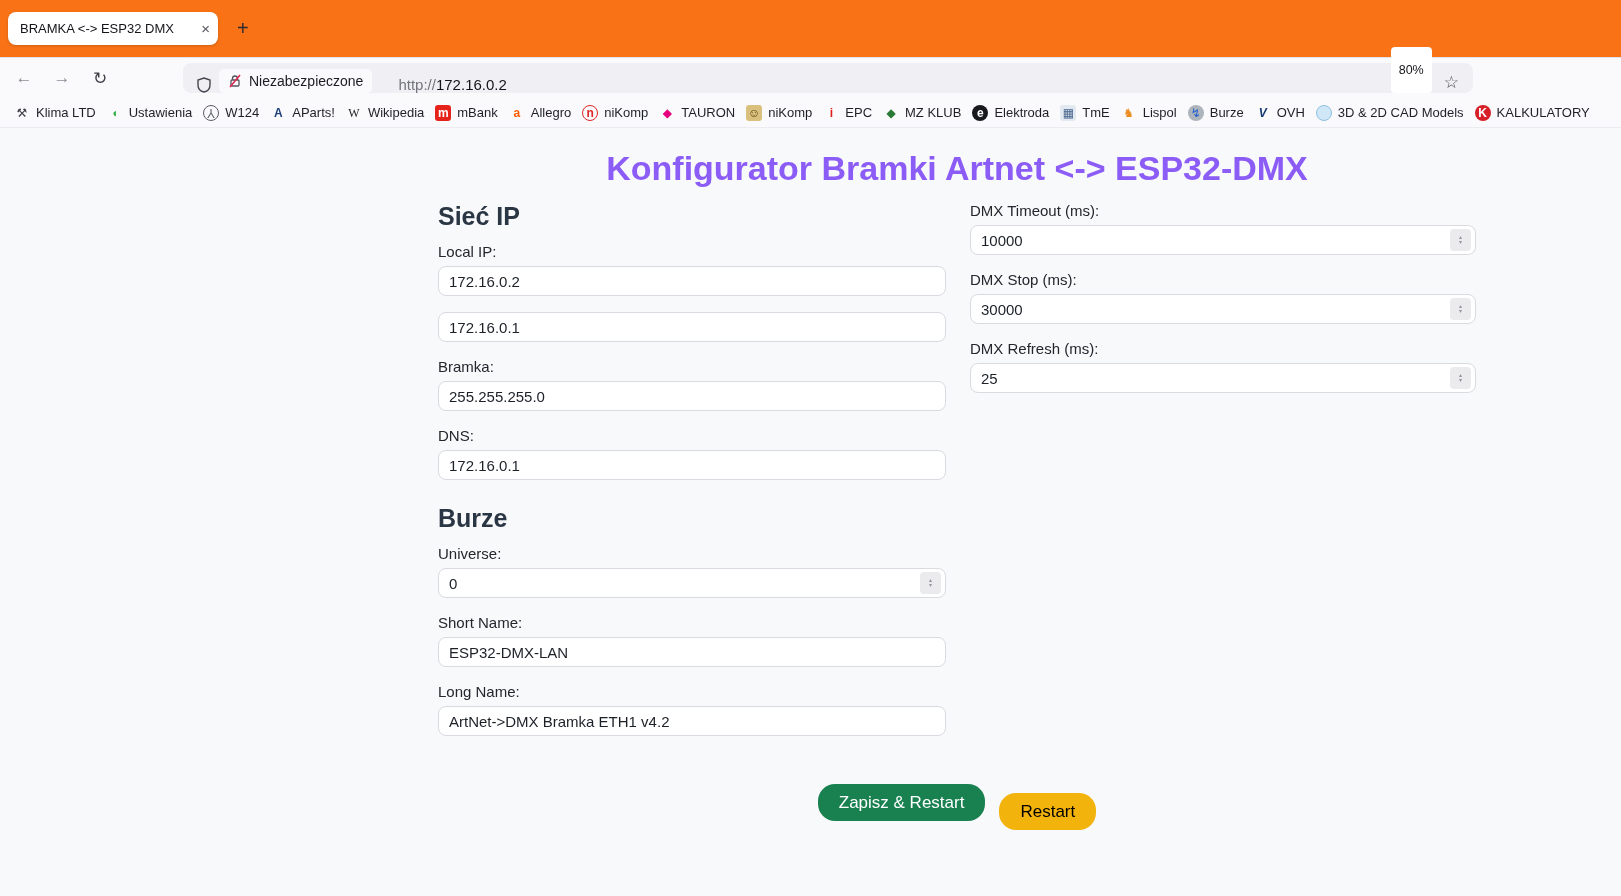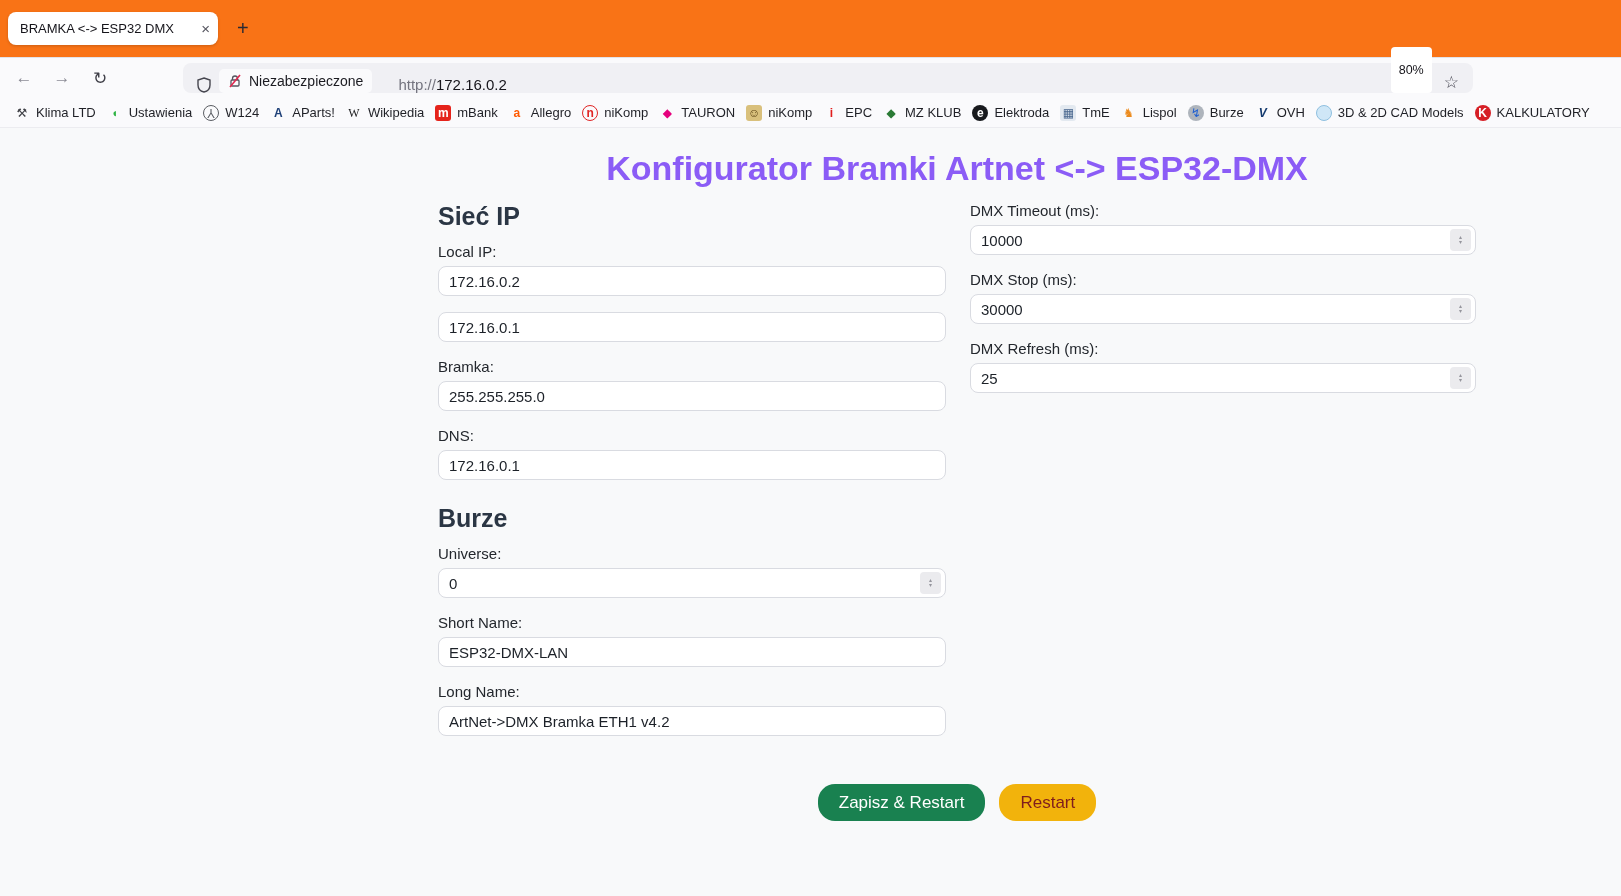--- a/index.html
+++ b/index.html
@@ -52,21 +52,21 @@
                       padding:0 10px; font-size:15px; color:#1c2128; background:#fff;
                       font-family:"Liberation Sans", sans-serif; outline:none; }
   .spin { position:absolute; right:5px; top:50%; transform:translateY(-50%);
           width:21px; height:22px; background:#ebebee; border-radius:4px;
           display:flex; flex-direction:column; align-items:center; justify-content:center;
           color:#96969e; font-size:6px; line-height:5px; }
   .btnrow { display:flex; justify-content:center; gap:14px; margin-top:32px; }
   .btnrow button { border:none; border-radius:17px; font-size:17px; padding:0 21px; height:37px;
                    font-family:"Liberation Sans", sans-serif; cursor:pointer; }
   .btn-save { color:#ffffff; }
-  .btn-restart { color:#7f1d1d; }
+  .btn-restart { color:#000000;margin-top:9px; }
 </style>
 </head>
 <body>
 
 <div class="tabstrip">
   <div class="tab">
     <span class="tab-title">BRAMKA &lt;-&gt; ESP32 DMX</span>
     <span class="tab-close">×</span>
   </div>
   <div class="newtab">+</div>

